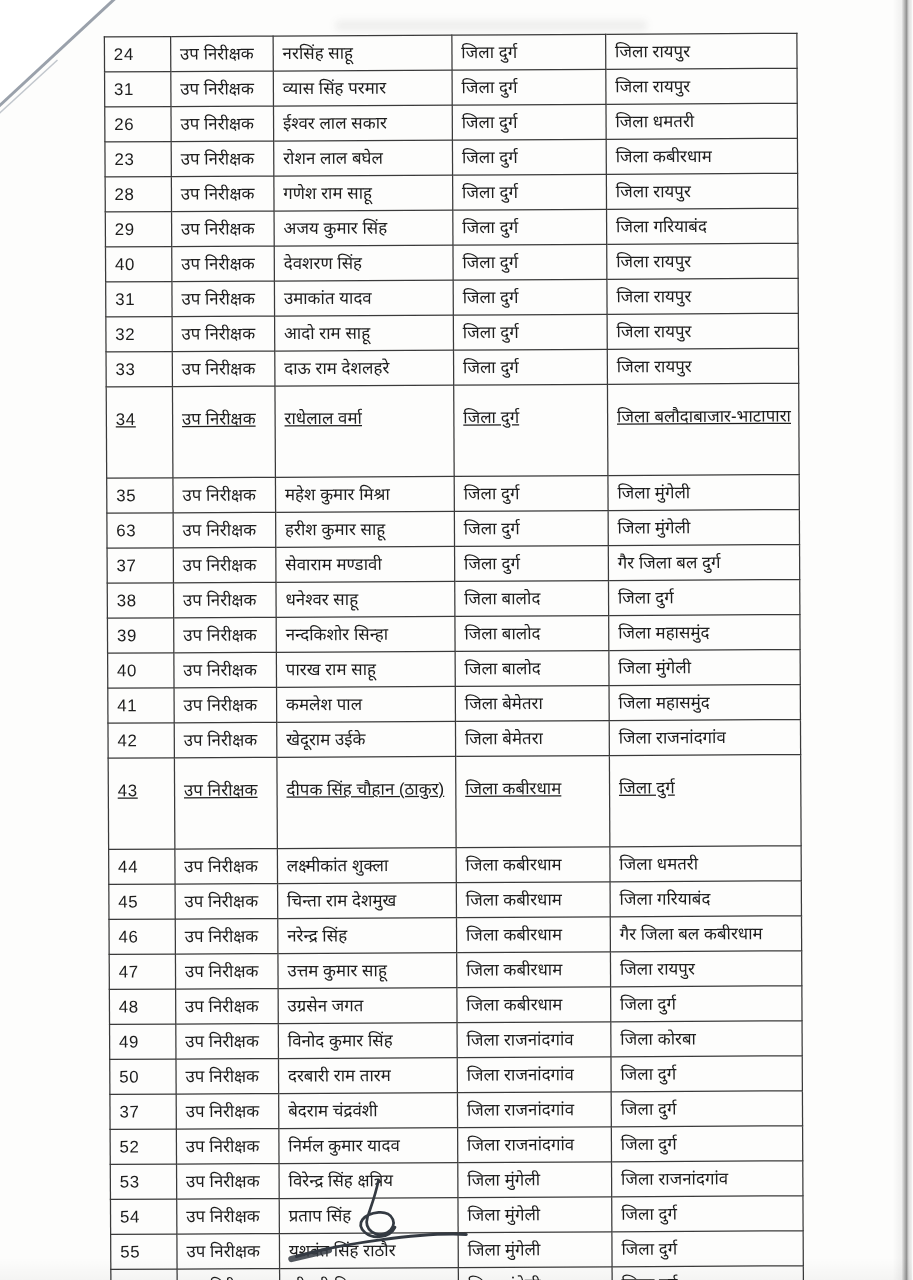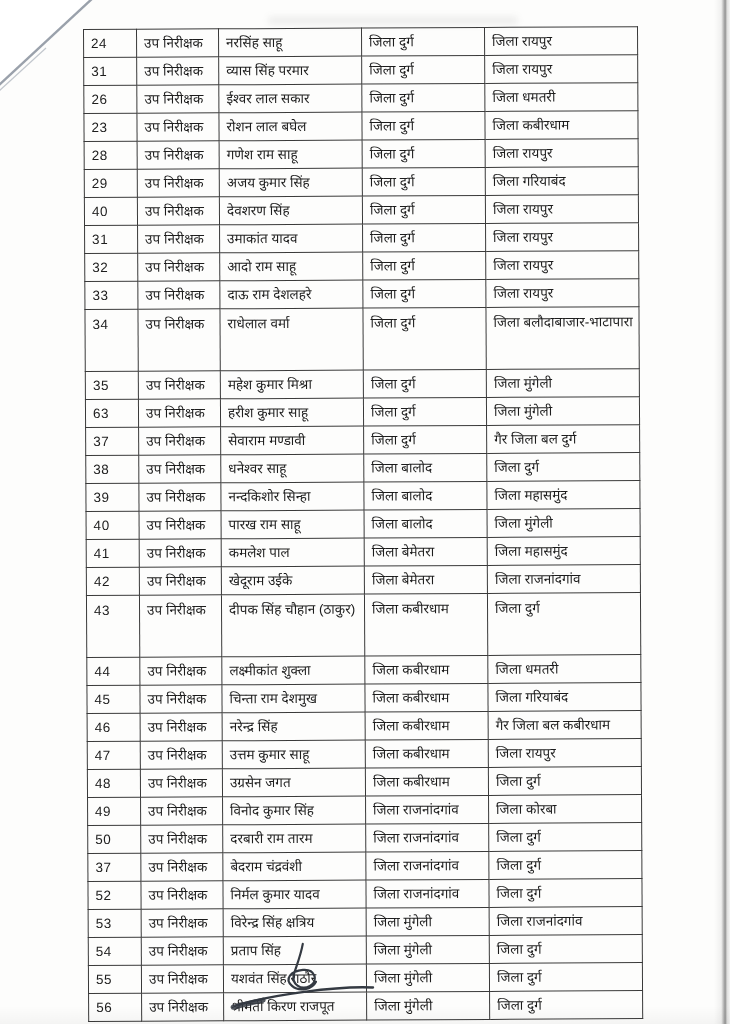--- a/index.html
+++ b/index.html
@@ -43,21 +43,21 @@
     height:25px;padding:1px 4px 1px 7px;
     vertical-align:middle;
     overflow:hidden;
   }
   td.c-sno{padding:1px 2px;font-size:13px;letter-spacing:0.5px;}
   td.c-desig{white-space:nowrap;font-size:13px;}
   td.c-name{font-size:13px;}
   td.c-from{font-size:13px;}
   td.c-to{font-size:13px;}
   
-  tr:nth-child(11) td,tr:nth-child(20) td{height:55px;vertical-align:top;padding-top:5px;}
+  tr:nth-child(11) td,tr:nth-child(20) td{height:55px;vertical-align:top;padding-top:16px;text-decoration:underline;}
   .sig{position:absolute;left:214px;top:942px;width:172px;height:76px;}
 </style>
 </head>
 <body>
 
 <div class="paper"></div>
 
 <svg class="fold-svg" viewBox="0 0 140 120">
   <polygon points="0,0 92,0 0,84" fill="#ffffff"></polygon>
   <line x1="-2" y1="86" x2="94" y2="-3" stroke="#9aa1ab" stroke-width="2.4"></line>

